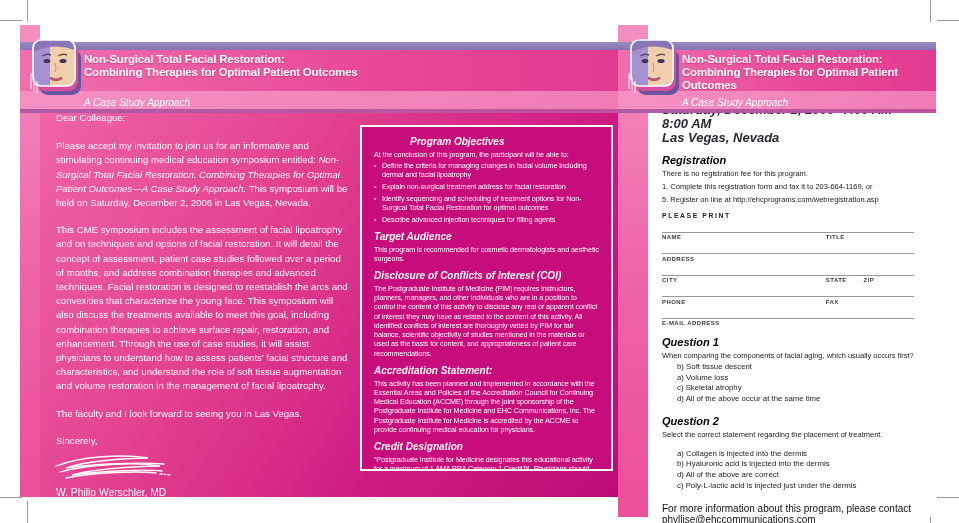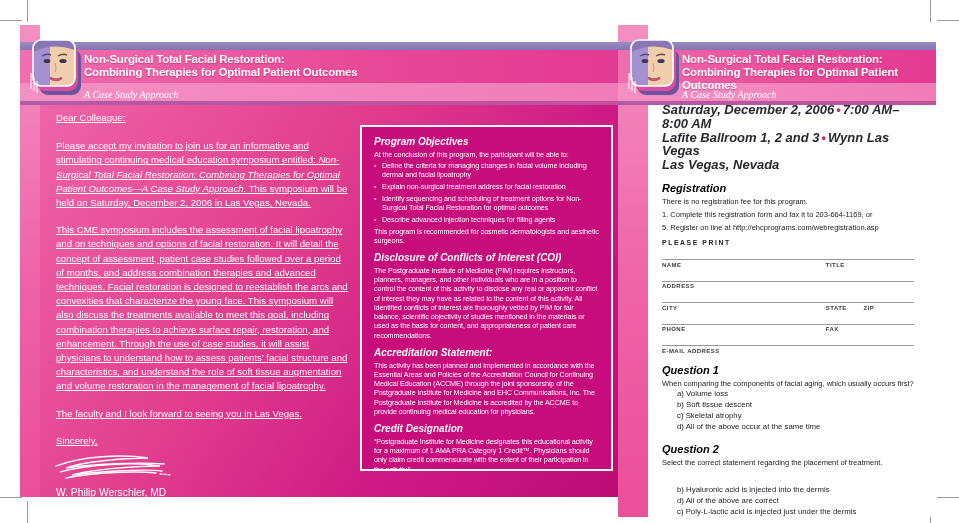--- a/index.html
+++ b/index.html
@@ -18,49 +18,49 @@
 
   .edge-strip{position:absolute;left:0;top:0;bottom:0;z-index:1;
               background:linear-gradient(180deg,#f48fc1 0%,#ee62a6 55%,#ec4f9a 100%);}
   .page-left  .edge-strip{width:20px;}
   .page-right .edge-strip{width:30px;}
 
   
   .header{position:absolute;left:0;right:0;top:17px;z-index:3;}
   .bar-purple{height:8px;background:linear-gradient(180deg,#9a8cc2,#8674b2);}
   .band-title{height:30px;background:linear-gradient(90deg,#f06fae 0%,#e84a98 55%,#e23a92 100%);
-              padding:3px 6px 0 64px;}
+              padding:3px 6px 8px 64px;}
   .band-title div{color:#fff;font-weight:bold;font-size:11.5px;line-height:13px;
                   text-shadow:0 1px 1px rgba(150,20,90,.45);letter-spacing:-.2px;}
   .band-sub{height:17px;background:linear-gradient(90deg,#f590c3,#f07cb7);
-            padding:1px 10px 0 64px;font-family:Liberation Serif, serif;}
+            padding:1px 10px 0 64px;}
   .band-sub span{color:#fff;font-style:italic;font-size:10px;line-height:15px;}
   .band-divider{height:4px;background:linear-gradient(90deg,#b05ba6,#c1519e);}
 
   .face-icon{position:absolute;left:9px;top:-5px;width:54px;height:62px;}
 
   
   .body-bg{position:absolute;left:20px;right:0;top:76px;bottom:0;z-index:2;
            background:linear-gradient(122deg,#ef64a8 0%,#e2408f 38%,#cf1c84 68%,#bd0c75 100%);}
 
   .letter{position:absolute;left:16px;top:10px;width:292px;color:#fff;
-          font-size:9.6px;line-height:14.2px;text-decoration:underline;}
+          font-size:9.6px;line-height:14.2px;}
   .letter p{margin:0 0 13px 0;}
   .letter .salutation{margin-bottom:14px;}
   .sig-svg{display:block;margin:2px 0 4px -4px;}
   .signer-name{font-size:10.3px;margin-bottom:2px;}
   .signer-cred{font-style:italic;font-size:8.6px;line-height:11px;color:rgba(255,255,255,.88);}
 
   
   .obox{position:absolute;left:320px;right:5px;top:24px;bottom:26px;overflow:hidden;
         background:#c70d7b;border:2px solid #fff;padding:9px 12px;box-sizing:border-box;
         color:#fff;font-size:7.2px;line-height:9.3px;letter-spacing:-.1px;}
   .obox h3{margin:7px 0 2.5px 0;font-size:10px;line-height:11px;font-style:italic;
            font-weight:bold;letter-spacing:0;}
-  .obox h3:first-child{margin-top:0;}
+  .obox h3:first-child{margin-top:0;margin-left:36px;}
   .obox p{margin:0 0 2px 0;}
   .obox ul{margin:1px 0 2px 0;padding:0;list-style:none;}
   .obox li{padding-left:8px;position:relative;margin-bottom:2.5px;}
   .obox li::before{content:"•";position:absolute;left:0;color:#f9aed4;}
 
   
   .reg{position:absolute;left:44px;right:22px;top:78px;z-index:2;color:#1c1c22;}
   .event-block{font-style:italic;font-weight:bold;font-size:13px;line-height:13.8px;
                color:#2a2830;}
   .dot-sep{color:#cf2a6e;font-style:normal;padding:0 2px;}
@@ -156,20 +156,21 @@
 
     <div class="obox">
       <h3>Program Objectives</h3>
       <p>At the conclusion of this program, the participant will be able to:</p>
       <ul>
         <li>Define the criteria for managing changes in facial volume including dermal and facial lipoatrophy</li>
         <li>Explain non-surgical treatment address for facial restoration</li>
         <li>Identify sequencing and scheduling of treatment options for Non-Surgical Total Facial Restoration for optimal outcomes</li>
         <li>Describe advanced injection techniques for filling agents</li>
       </ul>
+      <h3>Target Audience</h3>
       <p>This program is recommended for cosmetic dermatologists and aesthetic surgeons.</p>
       <h3>Disclosure of Conflicts of Interest (COI)</h3>
       <p>The Postgraduate Institute of Medicine (PIM) requires instructors, planners, managers, and other individuals who are in a position to control the content of this activity to disclose any real or apparent conflict of interest they may have as related to the content of this activity. All identified conflicts of interest are thoroughly vetted by PIM for fair balance, scientific objectivity of studies mentioned in the materials or used as the basis for content, and appropriateness of patient care recommendations.</p>
       <h3>Accreditation Statement:</h3>
       <p>This activity has been planned and implemented in accordance with the Essential Areas and Policies of the Accreditation Council for Continuing Medical Education (ACCME) through the joint sponsorship of the Postgraduate Institute for Medicine and EHC Communications, Inc. The Postgraduate Institute for Medicine is accredited by the ACCME to provide continuing medical education for physicians.</p>
       <h3>Credit Designation</h3>
       <p>“Postgraduate Institute for Medicine designates this educational activity for a maximum of 1 AMA PRA Category 1 Credit™. Physicians should only claim credit commensurate with the extent of their participation in the activity.”</p>
     </div>
   </div>
 </div>
@@ -213,21 +214,20 @@
           <line x1="5" y1="40" x2="5" y2="54"></line>
           <line x1="8" y1="44" x2="8" y2="56"></line>
         </g>
       </svg>
     </div>
   </div>
 
   <div class="reg">
     <div class="event-block">
       <div><span>Saturday, December 2, 2006</span><span class="dot-sep">•</span><span>7:00 AM–8:00 AM</span></div>
-      <div><span>Lafite Ballroom 1, 2 and 3</span><span class="dot-sep">•</span><span>Wynn Las Vegas</span></div>
       <div>Las Vegas, Nevada</div>
     </div>
 
     <h3>Registration</h3>
     <p class="small">There is no registration fee for this program.</p>
     <p class="small">1. Complete this registration form and fax it to 203-664-1169, or</p>
     <p class="small"><span>5. Register on line at </span><span>http://ehcprograms.com/webregistration.asp</span></p>
 
     <div class="please-print">PLEASE PRINT</div>
 
@@ -254,29 +254,30 @@
       </div>
       <div class="frow"></div>
       <div class="flabels">
         <span class="w100">E-MAIL ADDRESS</span>
       </div>
     </div>
 
     <h3>Question 1</h3>
     <p class="small" style="margin-bottom:1px">When comparing the components of facial aging, which usually occurs first?</p>
     <ul class="q-opts">
+      <li>b) Soft tissue descent</li>
       <li>a) Volume loss</li>
-      <li>b) Soft tissue descent</li>
       <li>c) Skeletal atrophy</li>
       <li>d) All of the above occur at the same time</li>
     </ul>
 
     <h3>Question 2</h3>
-    <p class="small" style="margin-bottom:18px">Select the correct statement regarding the placement of treatment.</p>
+    <p class="small" style="margin-bottom:9px">Select the correct statement regarding the placement of treatment.</p>
     <ul class="q-opts">
+      <li>a) Collagen is injected into the dermis</li>
       <li>b) Hyaluronic acid is injected into the dermis</li>
       <li>d) All of the above are correct</li>
       <li>c) Poly-L-lactic acid is injected just under the dermis</li>
     </ul>
 
     <div class="info-line"><span>For more information about this program, please contact </span><a href="#">phyllise@ehccommunications.com</a></div>
 
     <div class="fine1">This event is neither sponsored by nor endorsed by ASCDAS.</div>
 
   </div>

